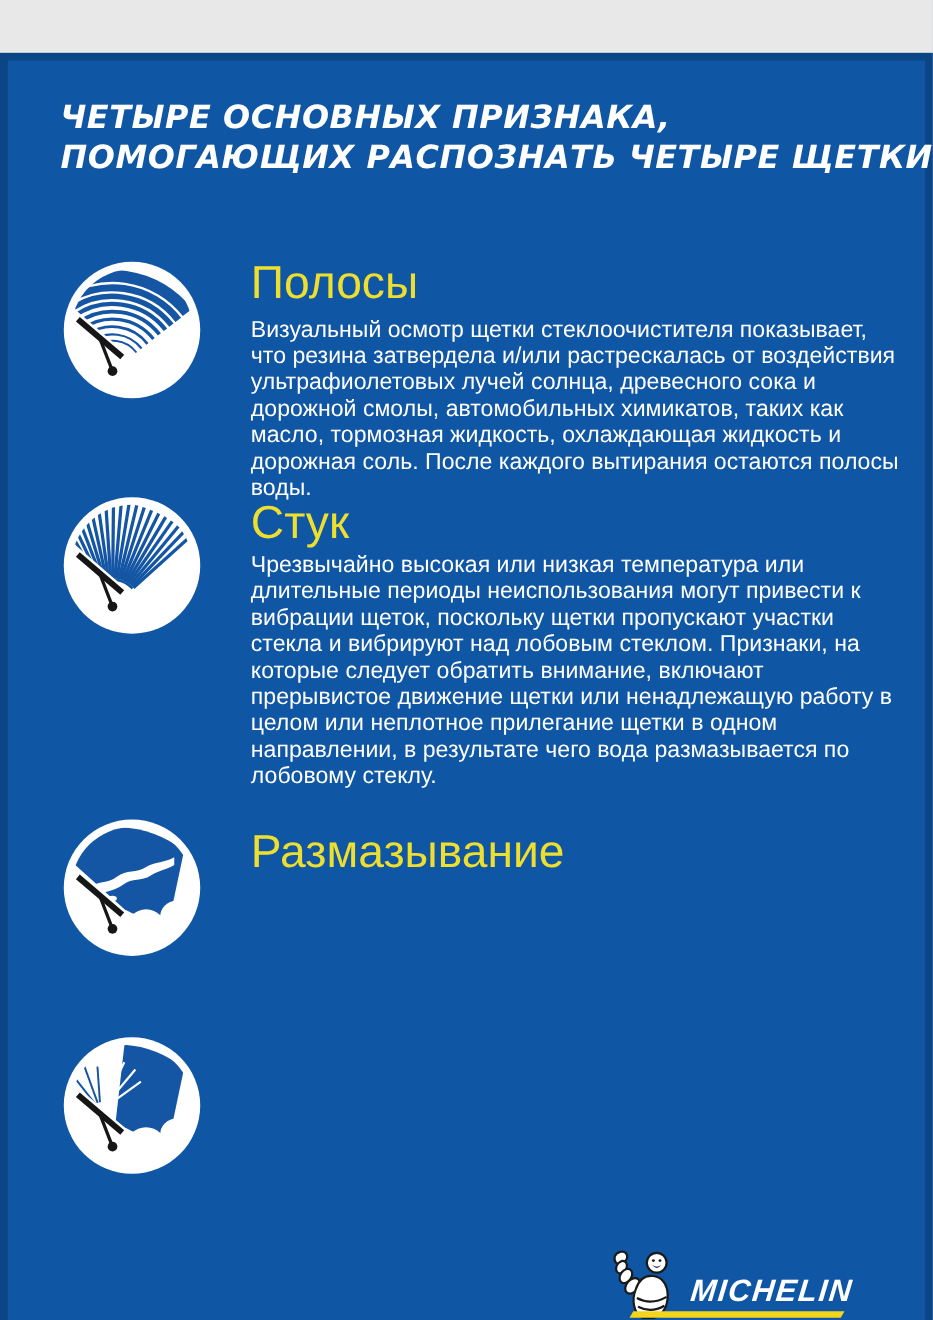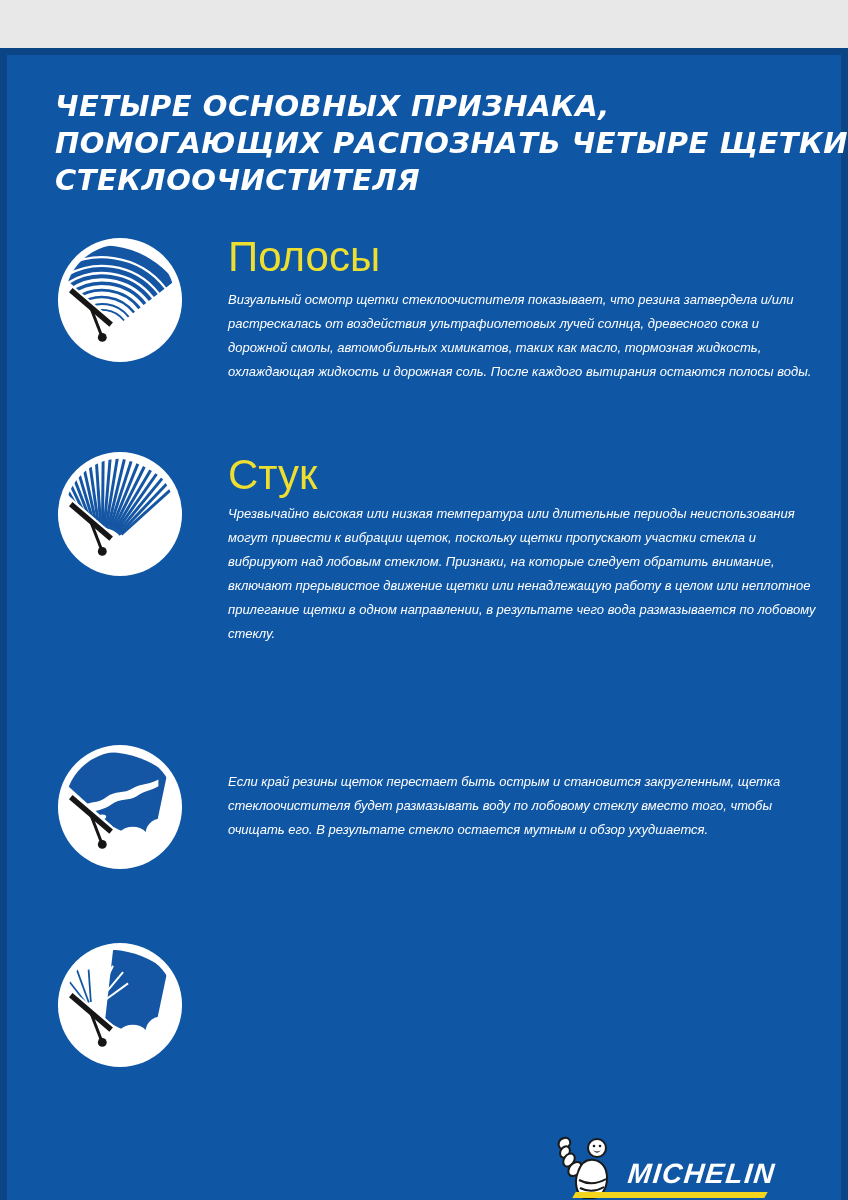--- a/index.html
+++ b/index.html
@@ -13,42 +13,41 @@
   .title{position:absolute;left:55px;top:40px;color:var(--body_text,#fff);
     font-family:"DejaVu Sans","Liberation Sans",sans-serif;
     font-weight:bold;font-style:italic;font-size:29px;line-height:37px;letter-spacing:.5px;}
   .title div{white-space:nowrap;}
   .section{position:absolute;left:56px;width:748px;}
   .s1{top:188px}.s2{top:402px}.s3{top:695px}.s4{top:893px}
   .icon{position:absolute;left:0;top:0;width:128px;height:128px;display:block;}
   .txt{margin-left:172px;}
   .txt h2{margin:0;color:var(--heading_yellow,#EDDE2F);font-size:42px;font-weight:400;line-height:38px;}
   .s1 .txt{padding-top:2px}.s2 .txt{padding-top:6px}.s3 .txt{padding-top:12px}.s4 .txt{padding-top:11px}
-  .txt p{color:var(--body_text,#fff);font-size:13px;line-height:24px;width:590px;margin:0;font-style:italic;}
+  .txt p{color:var(--body_text,#fff);font-size:21px;line-height:24px;width:590px;margin:0;}
   .s1 p{margin-top:12px}.s2 p{margin-top:8px}.s3 p{margin-top:15px}.s4 p{margin-top:16px}
   .wiper-blade{stroke:var(--wiper_black,#161616);stroke-width:5.5px;}
   .wiper-arm{stroke:var(--wiper_black,#161616);stroke-width:3px;}
   .wiper-pivot{fill:var(--wiper_black,#161616);}
   .fillblue{fill:var(--icon_blue,#1456A3);}
   .logo{position:absolute;left:556px;top:1088px;width:252px;height:70px;}
   .bib{position:absolute;left:0;top:0;width:70px;height:64px;}
   .wordmark{position:absolute;left:72px;top:22px;font-size:28px;font-weight:bold;font-style:italic;
     color:var(--body_text,#fff);letter-spacing:1.5px;transform:skewX(-6deg);white-space:nowrap;}
   .underline{position:absolute;left:18px;top:56px;width:192px;height:6px;
     background:var(--michelin_yellow,#F2D51C);transform:skewX(-30deg);}
 </style>
 </head>
 <body>
 
 <div class="poster">
 
   <div class="title">
     <div>ЧЕТЫРЕ ОСНОВНЫХ ПРИЗНАКА,</div>
     <div>ПОМОГАЮЩИХ РАСПОЗНАТЬ ЧЕТЫРЕ ЩЕТКИ</div>
-    <div>СТЕКЛООЧИСТИТЕЛЯ</div>
   </div>
 
   <section class="section s1">
     <svg class="icon" viewBox="0 0 130 130">
       <defs>
         <clipPath id="cc1">
             <circle cx="65" cy="65" r="56"></circle>
           </clipPath>
         <clipPath id="cb1">
             <polygon points="-12,25 95,117 150,117 150,-20 -12,-20"></polygon>
@@ -142,21 +141,21 @@
         <ellipse cx="47" cy="75" rx="4" ry="2.5" fill="#fff"></ellipse>
         <circle cx="78" cy="104" r="19" fill="#fff"></circle>
         <circle cx="106" cy="92" r="15" fill="#fff"></circle>
       </g>
         </g>
       <line class="wiper-blade" x1="15" y1="55" x2="56" y2="90"></line>
       <line class="wiper-arm" x1="35" y1="72" x2="47" y2="103"></line>
       <circle class="wiper-pivot" cx="47" cy="103" r="4.5"></circle>
     </svg>
     <div class="txt">
-      <p>Если край резины щеток перестает быть острым и становится закругленным, щетка стеклоочистителя будет размазывать воду по лобовому стеклу вместо того, чтобы очищать его. В результате стекло остается мутным и обзор ухудшается.</p>
+      <h2>Размазывание</h2>
     </div>
   </section>
 
   <section class="section s4">
     <svg class="icon" viewBox="0 0 130 130">
       <defs>
         <clipPath id="cc4">
             <circle cx="65" cy="65" r="56"></circle>
           </clipPath>
         <clipPath id="cb4">

